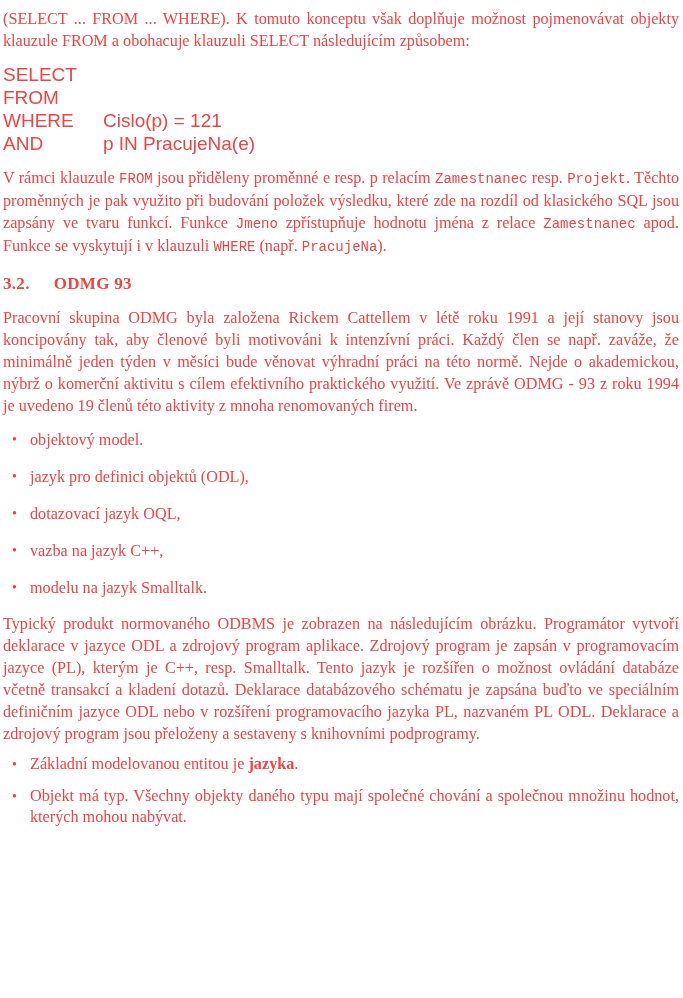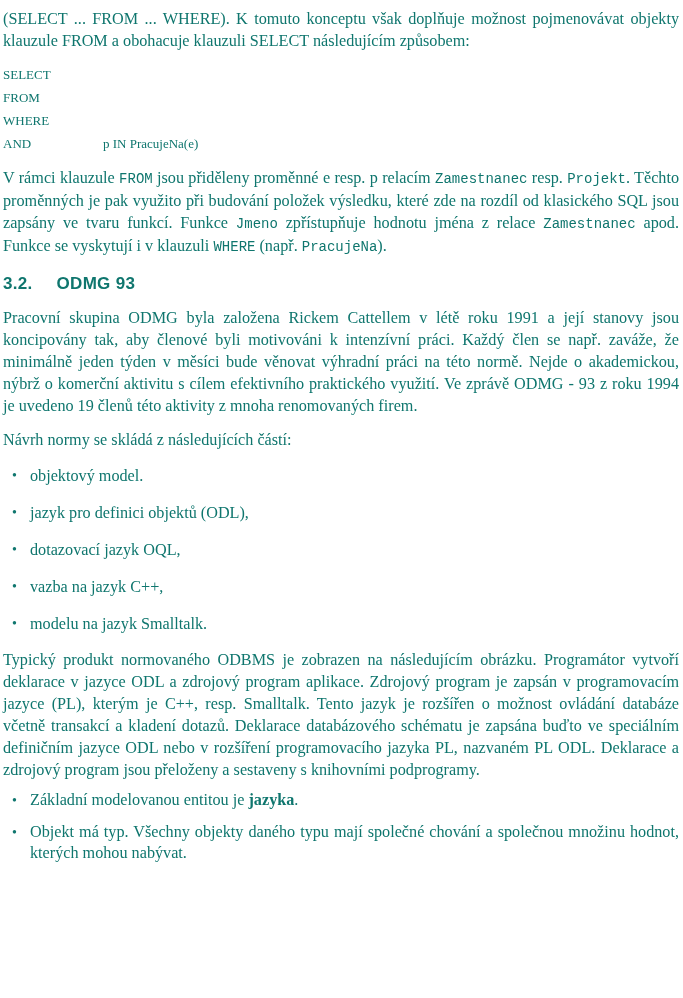--- a/index.html
+++ b/index.html
@@ -1,46 +1,46 @@
 <!DOCTYPE html>
 <html><head>
 <meta charset="utf-8">
 <style>
   * { margin: 0; padding: 0; box-sizing: border-box; }
   html, body { background: #ffffff; }
   .page {
     width: 683px;
     height: 998px;
     background: #ffffff;
-    color: #0f766e;
+    color: #ef4444;
     font-family: "Liberation Serif", serif;
     font-size: 16.2px;
     padding: 8px 4px 0 3px;
     overflow: hidden;
   }
   p.body-par {
     text-align: justify;
     line-height: 22px;
     margin-bottom: 11px;
   }
   .mono {
     font-family: "Liberation Mono", monospace;
     font-size: 14px;
   }
   .bold { font-weight: bold; }
   .code-block {
-    font-family: Liberation Serif, serif;
-    font-size: 13px;
+    font-family: Liberation Sans, sans-serif;
+    font-size: 19px;
     line-height: 23px;
     margin: 4px 0 12px 0;
   }
   .code-row { display: flex; }
   .code-kw { width: 100px; flex: none; }
   .section-heading {
-    font-family: Liberation Sans, sans-serif;
+    font-family: Liberation Serif, serif;
     font-size: 17px;
     font-weight: bold;
     letter-spacing: 0.3px;
     margin: 16px 0 13px 0;
   }
   .section-heading .sec-num { margin-right: 24px; }
   .list { margin: 3px 0 14px 0; }
   .bullet-item {
     display: flex;
     line-height: 22px;
@@ -69,36 +69,36 @@
 
   <div class="code-block">
     <div class="code-row">
       <span class="code-kw">SELECT</span>
     </div>
     <div class="code-row">
       <span class="code-kw">FROM</span>
     </div>
     <div class="code-row">
       <span class="code-kw">WHERE</span>
+        <span>Cislo(p) = 121</span>
     </div>
     <div class="code-row">
       <span class="code-kw">AND</span>
         <span>p IN PracujeNa(e)</span>
     </div>
   </div>
 
   <p class="body-par" style="margin-bottom:14px;"><span>V rámci klauzule </span><span class="mono">FROM</span><span> jsou přiděleny proměnné e resp. p relacím </span><span class="mono">Zamestnanec</span><span> resp. </span><span class="mono">Projekt</span><span>. Těchto proměnných je pak využito při budování položek výsledku, které zde na rozdíl od klasického SQL jsou zapsány ve tvaru funkcí. Funkce </span><span class="mono">Jmeno</span><span> zpřístupňuje hodnotu jména z relace </span><span class="mono">Zamestnanec</span><span> apod. Funkce se vyskytují i v klauzuli </span><span class="mono">WHERE</span><span> (např. </span><span class="mono">PracujeNa</span><span>).</span></p>
 
   <h2 class="section-heading">
     <span class="sec-num">3.2.</span><span>ODMG 93</span>
   </h2>
 
   <p class="body-par" style="margin-bottom:12px;">Pracovní skupina ODMG  byla založena  Rickem Cattellem v létě roku 1991 a její stanovy jsou koncipovány tak, aby členové byli motivováni k intenzívní práci. Každý člen se např. zaváže, že minimálně jeden týden v měsíci bude věnovat výhradní práci na této normě. Nejde o akademickou, nýbrž o komerční aktivitu s cílem efektivního praktického využití. Ve zprávě ODMG - 93 z roku 1994 je uvedeno 19 členů této aktivity z  mnoha renomovaných firem.</p>
 
-  <p class="body-par" style="margin-bottom:14px;">Návrh normy se skládá z následujících částí:</p>
 
   <div class="list">
     <div class="bullet-item">
       <span class="bullet-glyph">•</span>
       <span class="bullet-text">objektový model.</span>
     </div>
     <div class="bullet-item">
       <span class="bullet-glyph">•</span>
       <span class="bullet-text">jazyk pro definici objektů (ODL),</span>
     </div>

